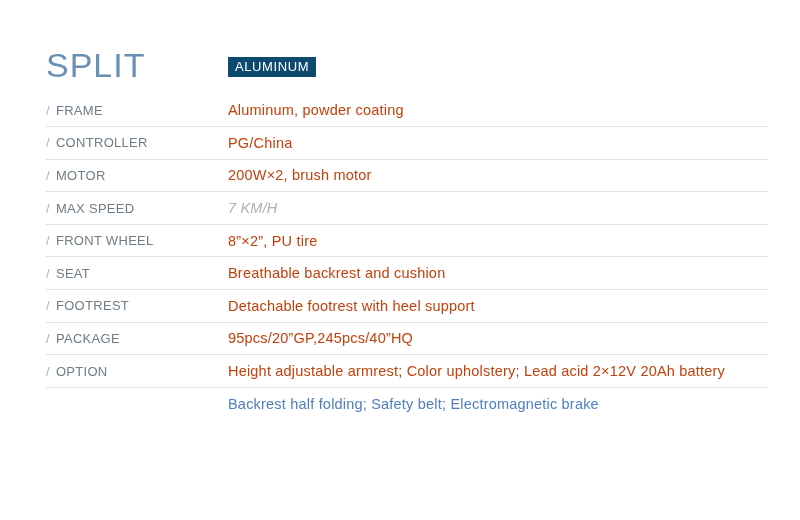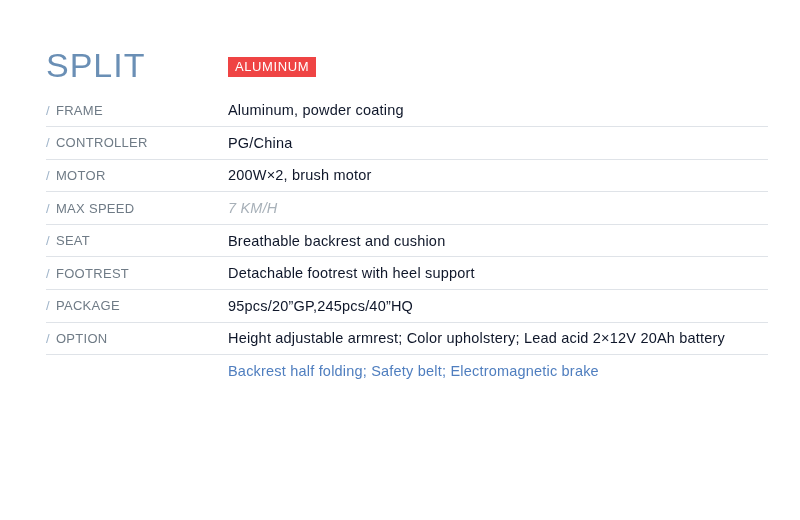--- a/index.html
+++ b/index.html
@@ -29,21 +29,21 @@
   .title {
     font-size: 34px;
     letter-spacing: 1px;
     color: #6a8fb5;
     font-weight: 400;
     line-height: 1;
     width: 182px;
   }
   .badge {
     display: inline-block;
-    background: #ef4444;
+    background: #0c4a6e;
     color: #ffffff;
     font-size: 13px;
     letter-spacing: 0.6px;
     padding: 3px 7px 4px 7px;
     line-height: 1;
     margin-bottom: 5px;
   }
   .spec-table {
     width: 722px;
     border-collapse: collapse;
@@ -66,21 +66,21 @@
     color: #6f7b86;
     letter-spacing: 0.3px;
     white-space: nowrap;
   }
   .slash {
     color: #9fb4c9;
     margin-right: 6px;
   }
   .cell-value {
     font-size: 14.5px;
-    color: #0f172a;
+    color: #c2410c;
     letter-spacing: 0.2px;
     white-space: nowrap;
   }
   .cell-value.accent {
     color: #4f7ebf;
   }
   .cell-value.light {
     color: #a7b0b8;
     font-style: italic;
   }
@@ -113,20 +113,24 @@
         <td class="cell-value">200W×2, brush motor</td>
       </tr>
 
       <tr class="spec-row">
         <td class="cell-label"><span class="slash">/</span><span>MAX SPEED</span></td>
         <td class="cell-value light">7 KM/H</td>
       </tr>
 
 
 
+      <tr class="spec-row">
+        <td class="cell-label"><span class="slash">/</span><span>FRONT WHEEL</span></td>
+        <td class="cell-value">8”×2”, PU tire</td>
+      </tr>
 
 
 
       <tr class="spec-row">
         <td class="cell-label"><span class="slash">/</span><span>SEAT</span></td>
         <td class="cell-value">Breathable backrest and cushion</td>
       </tr>
 
       <tr class="spec-row">
         <td class="cell-label"><span class="slash">/</span><span>FOOTREST</span></td>

